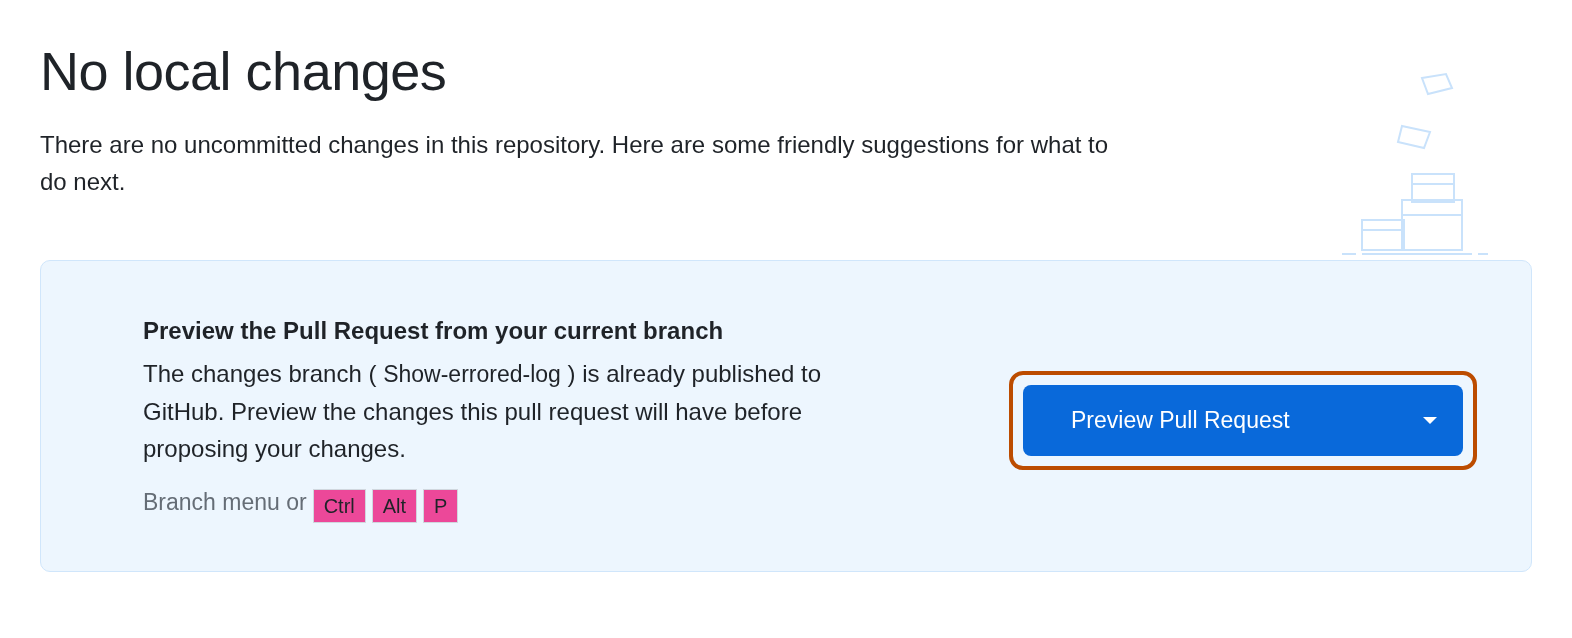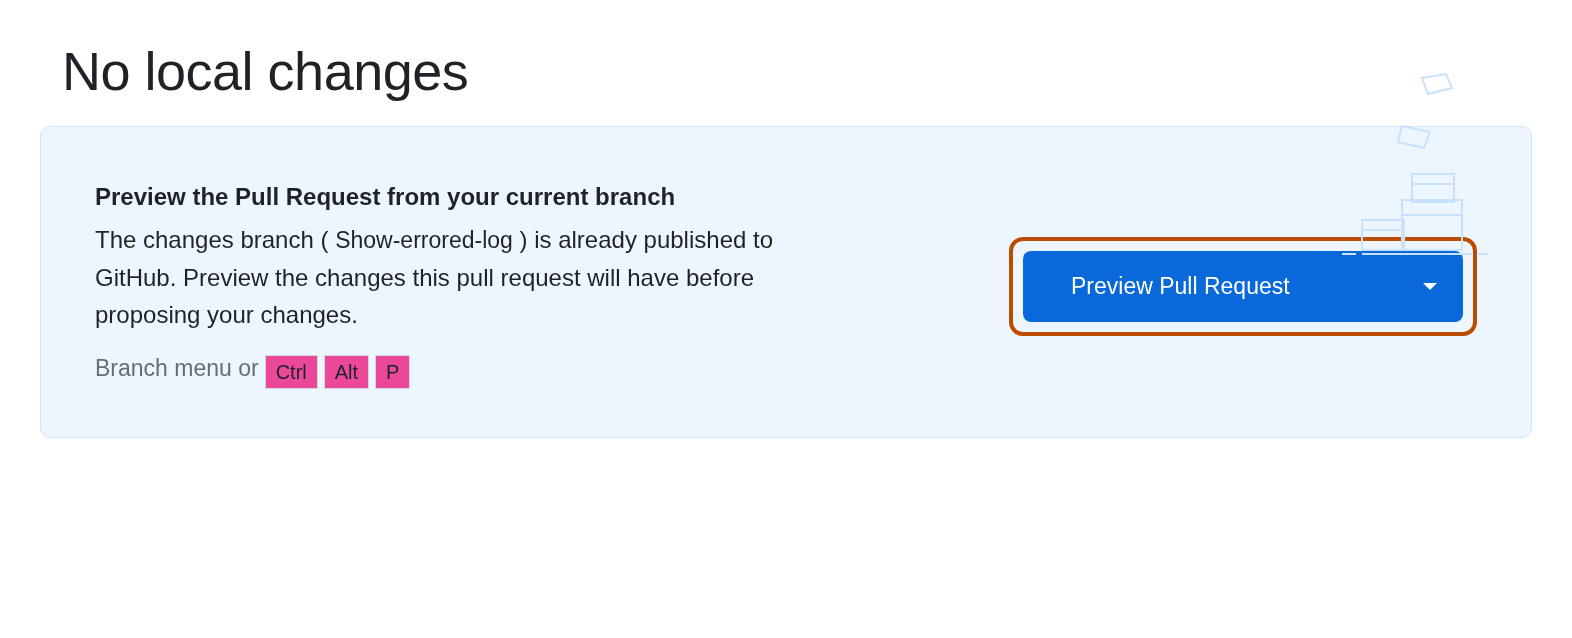--- a/index.html
+++ b/index.html
@@ -7,21 +7,20 @@
       font-family: -apple-system, BlinkMacSystemFont, "Segoe UI", Helvetica, Arial, sans-serif;
       background: #ffffff;
       color: #1f2328;
       padding: 40px 40px 40px 40px;
       width: 1572px;
       height: 638px;
       position: relative;
     }
     .header-row {
       position: relative;
-      margin-left: 22px;
     }
     .page-title {
       font-size: 54px;
       font-weight: 300;
       color: #1f2328;
       margin-bottom: 24px;
       letter-spacing: -0.5px;
     }
     .page-subtitle {
       font-size: 24px;
@@ -45,20 +44,21 @@
       border-radius: 10px;
       padding: 56px 54px 48px 54px;
       display: flex;
       align-items: center;
       justify-content: space-between;
       gap: 40px;
     }
     .card-left {
       flex: 1;
       max-width: 760px;
+      margin-left: 48px;
     }
     .card-title {
       font-size: 24px;
       font-weight: 600;
       color: #1f2328;
       margin-bottom: 10px;
     }
     .card-body {
       font-size: 24px;
       color: #1f2328;
@@ -117,20 +117,21 @@
       border-right: 7px solid transparent;
       border-top: 7px solid #ffffff;
       display: inline-block;
     }
   </style>
 </head>
 <body>
 
 <div class="header-row">
   <h1 class="page-title">No local changes</h1>
+  <p class="page-subtitle">There are no uncommitted changes in this repository. Here are some friendly suggestions for what to do next.</p>
 
   <div class="decoration">
     <svg viewBox="0 0 200 200" width="200" height="200">
 
       <path d="M120 8 L144 4 L150 18 L126 24 Z" fill="none" stroke="#c9e2fb" stroke-width="2"></path>
       <path d="M100 56 L128 62 L122 78 L96 72 Z" fill="none" stroke="#c9e2fb" stroke-width="2"></path>
 
       <rect x="100" y="130" width="60" height="50" fill="none" stroke="#c9e2fb" stroke-width="2"></rect>
       <rect x="110" y="104" width="42" height="28" fill="none" stroke="#c9e2fb" stroke-width="2"></rect>
       <rect x="60" y="150" width="42" height="30" fill="none" stroke="#c9e2fb" stroke-width="2"></rect>

